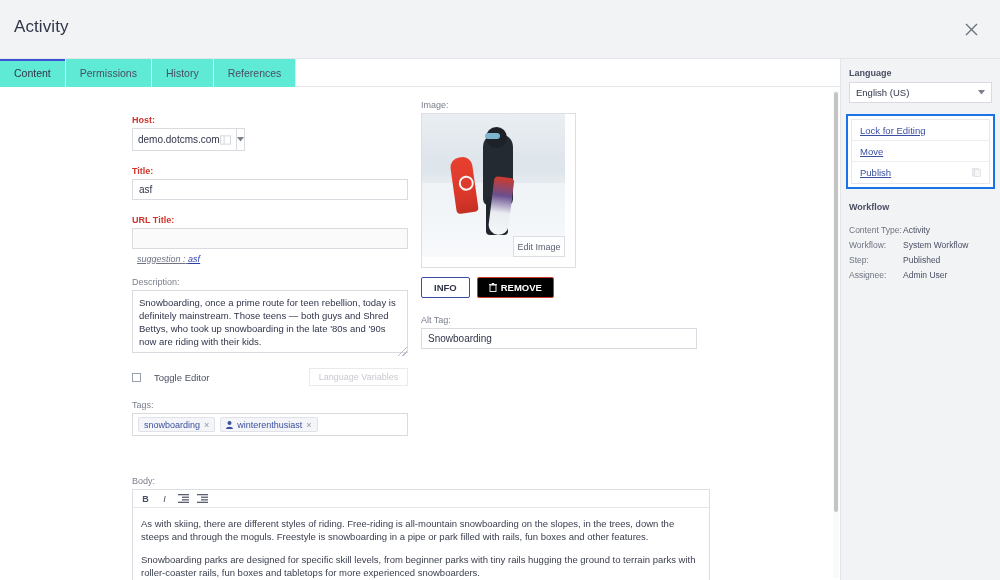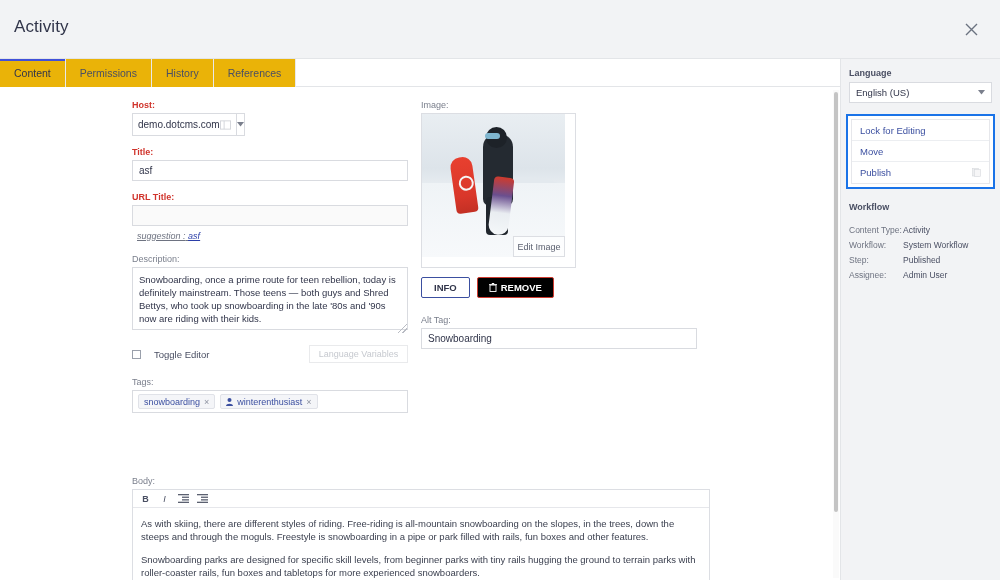--- a/index.html
+++ b/index.html
@@ -41,21 +41,21 @@
   }
   .tab {
     position: relative;
     float: left;
     height: 28px;
     padding: 0 14px;
     display: flex; align-items: center;
     font-size: 10.5px; color: #4a4f63;
     border-right: 1px solid #e8e9ec;
     cursor: pointer;
-    background: #eab308;
+    background: #5eead4;
   }
   .tab.active { color: #31354a; }
   .tab.active::before {
     content: ""; position: absolute; left: 0; right: 0; top: 0;
     height: 2px; background: #4051d9;
   }
 
   
   .content-panel {
     position: absolute;
@@ -76,21 +76,21 @@
     width: 4px; height: 420px;
     background: #c4c4c4;
     border-radius: 2px;
     cursor: pointer;
   }
 
   
   .field-label {
     font-size: 9px; color: #7a7f8c; margin-bottom: 3px; display: block;
   }
-  .field-label.req { color: #d0342c; font-weight: bold; }
+  .field-label.req { color: #d0342c; font-weight: bold; margin-top: 15px; }
   .txt-input {
     width: 100%; height: 21px;
     border: 1px solid #d9dbe0;
     background: #ffffff;
     font-size: 10px; color: #31354a;
     padding: 0 6px;
     font-family: "Liberation Sans", sans-serif;
     outline: none;
   }
   .txt-input.empty-gray { background: #fafafa; }
@@ -256,21 +256,21 @@
   }
   .action-list { border: 1px solid #e6e7eb; background: #fff; }
   .action-item {
     height: 21px; display: flex; align-items: center;
     padding: 0 8px;
     font-size: 9.5px; color: #3b4fa0;
     border-bottom: 1px solid #eceef1;
     cursor: pointer;
   }
   .action-item:last-child { border-bottom: none; }
-  .action-item .lbl { flex: 1; }
+  .action-item .lbl { flex: 1; text-decoration: underline; }
   .action-badge { width: 9px; height: 9px; opacity: .4; }
 
   .wf-table { margin: 10px 8px 0 8px; }
   .wf-row { display: flex; height: 15px; align-items: center; }
   .wf-key { width: 54px; font-size: 8.5px; color: #6e7381; }
   .wf-val { font-size: 8.5px; color: #4a4f63; }
 
   
   .snow-ground {
     position: absolute; left: 0; bottom: 0; width: 100%; height: 52%;

